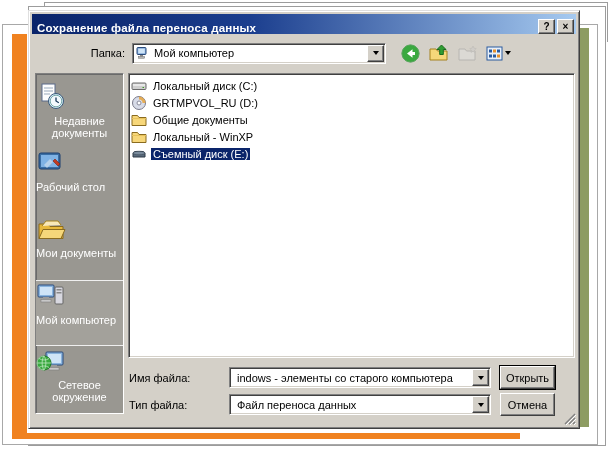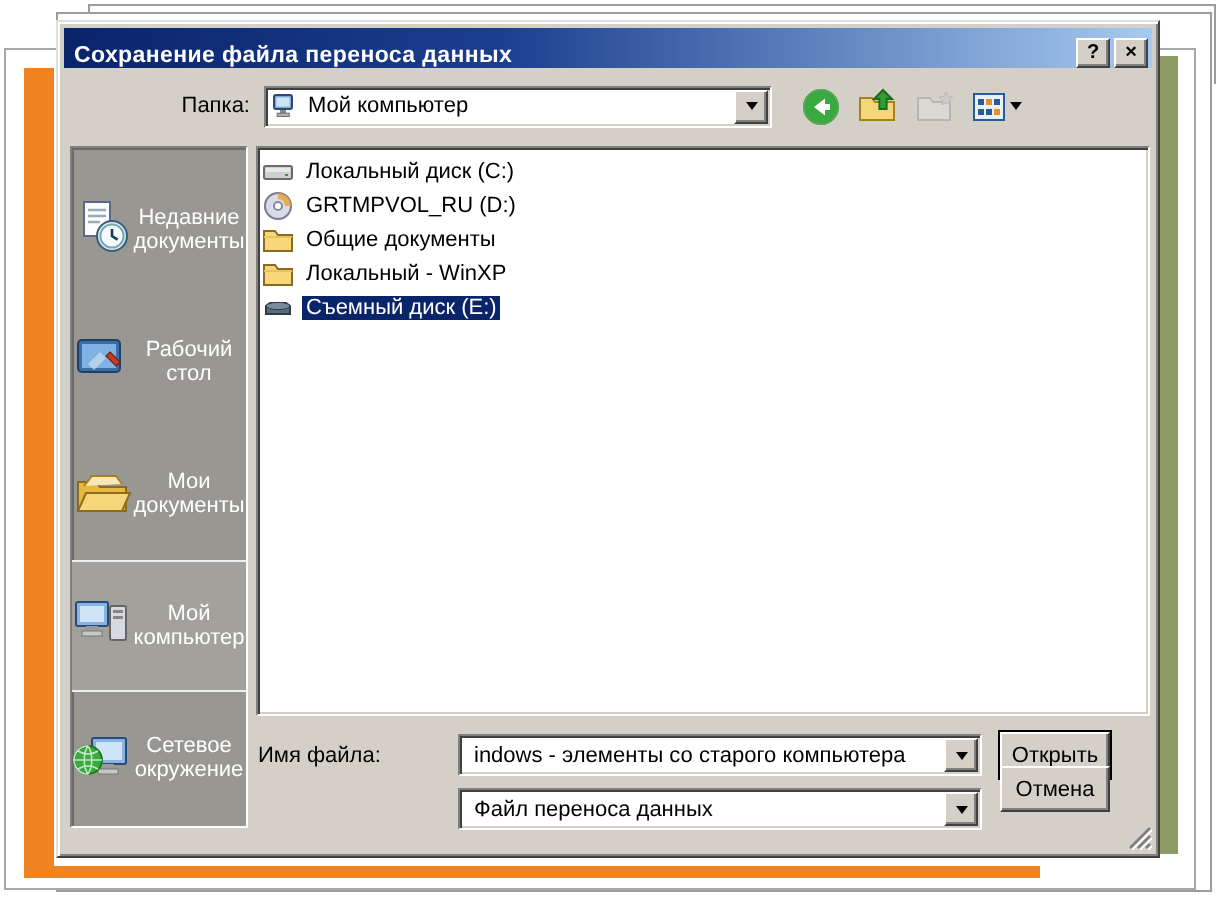--- a/index.html
+++ b/index.html
@@ -42,21 +42,21 @@
   .tri-down { width:0; height:0; border-left:3.5px solid transparent; border-right:3.5px solid transparent; border-top:4px solid #000; }
   .nav-icons { display:flex; align-items:center; margin-left:13px; gap:7px; }
   .nav-btn { width:22px; height:22px; display:flex; align-items:center; justify-content:center; }
   .nav-btn.disabled { opacity:.45; filter:grayscale(1); }
   .views-wrap { display:flex; align-items:center; gap:2px; }
 
   
   .places { position:absolute; left:6px; top:62px; width:89px; height:341px; background:#999791;
     border:1px solid; border-color:#808080 #fff #fff #808080; box-shadow:inset 1px 1px 0 #6a6a6a;
     display:flex; flex-direction:column; padding-top:8px; }
-  .place { height:66px; display:flex; flex-direction:row; align-items:center; justify-content:flex-start; color:#fff; text-align:center; line-height:12px; cursor:default; }
+  .place { height:66px; display:flex; flex-direction:column; align-items:flex-start; justify-content:flex-start; color:#fff; text-align:center; line-height:12px; cursor:default; }
   .place .picon { margin-bottom:3px; }
   .place.pressed { background:#a3a19b; border-top:1px solid #efefef; border-bottom:1px solid #efefef; }
 
   
   .filelist { position:absolute; left:99px; top:62px; width:447px; height:285px; background:#fff;
     border:1px solid; border-color:#808080 #fff #fff #808080; box-shadow:inset 1px 1px 0 #404040, inset -1px -1px 0 #d4d0c8;
     padding:3px 2px; overflow:hidden; }
   .frow { height:17px; display:flex; align-items:center; }
   .frow .ficon { width:16px; height:16px; margin-right:4px; flex:0 0 16px; }
   .frow .flabel { padding:0 2px; white-space:nowrap; }
@@ -67,21 +67,21 @@
   .lbl-name { top:361px; }
   .lbl-type { top:388px; }
   .combo-bottom { position:absolute; left:200px; width:262px; }
   .cmb-name { top:356px; }
   .cmb-type { top:383px; }
 
   .btn { position:absolute; left:471px; width:55px; height:23px; background:#d4d0c8;
     border:1px solid; border-color:#fff #404040 #404040 #fff; box-shadow:inset -1px -1px 0 #808080;
     display:flex; align-items:center; justify-content:center; font-size:11px; cursor:default; }
   .btn-open { top:355px; box-shadow:inset -1px -1px 0 #808080, 0 0 0 1px #000; }
-  .btn-cancel { top:372px; }
+  .btn-cancel { top:382px; }
 
   .grip { position:absolute; right:3px; bottom:3px; width:13px; height:13px; }
 
   svg { display:block; }
 </style>
 </head>
 <body>
 
 <div class="bg-win bg-win1"></div>
 <div class="bg-win bg-win2"></div>
@@ -266,20 +266,21 @@
   </div>
 
   <span class="fld-label lbl-name">Имя файла:</span>
   <div class="combo combo-bottom cmb-name">
     <span class="txt">indows - элементы со старого компьютера</span>
     <span class="combo-arrow-btn">
         <span class="tri-down"></span>
       </span>
   </div>
 
+  <span class="fld-label lbl-type">Тип файла:</span>
   <div class="combo combo-bottom cmb-type">
     <span class="txt">Файл переноса данных</span>
     <span class="combo-arrow-btn">
         <span class="tri-down"></span>
       </span>
   </div>
 
   <div class="btn btn-open">Открыть</div>
   <div class="btn btn-cancel">Отмена</div>
 

